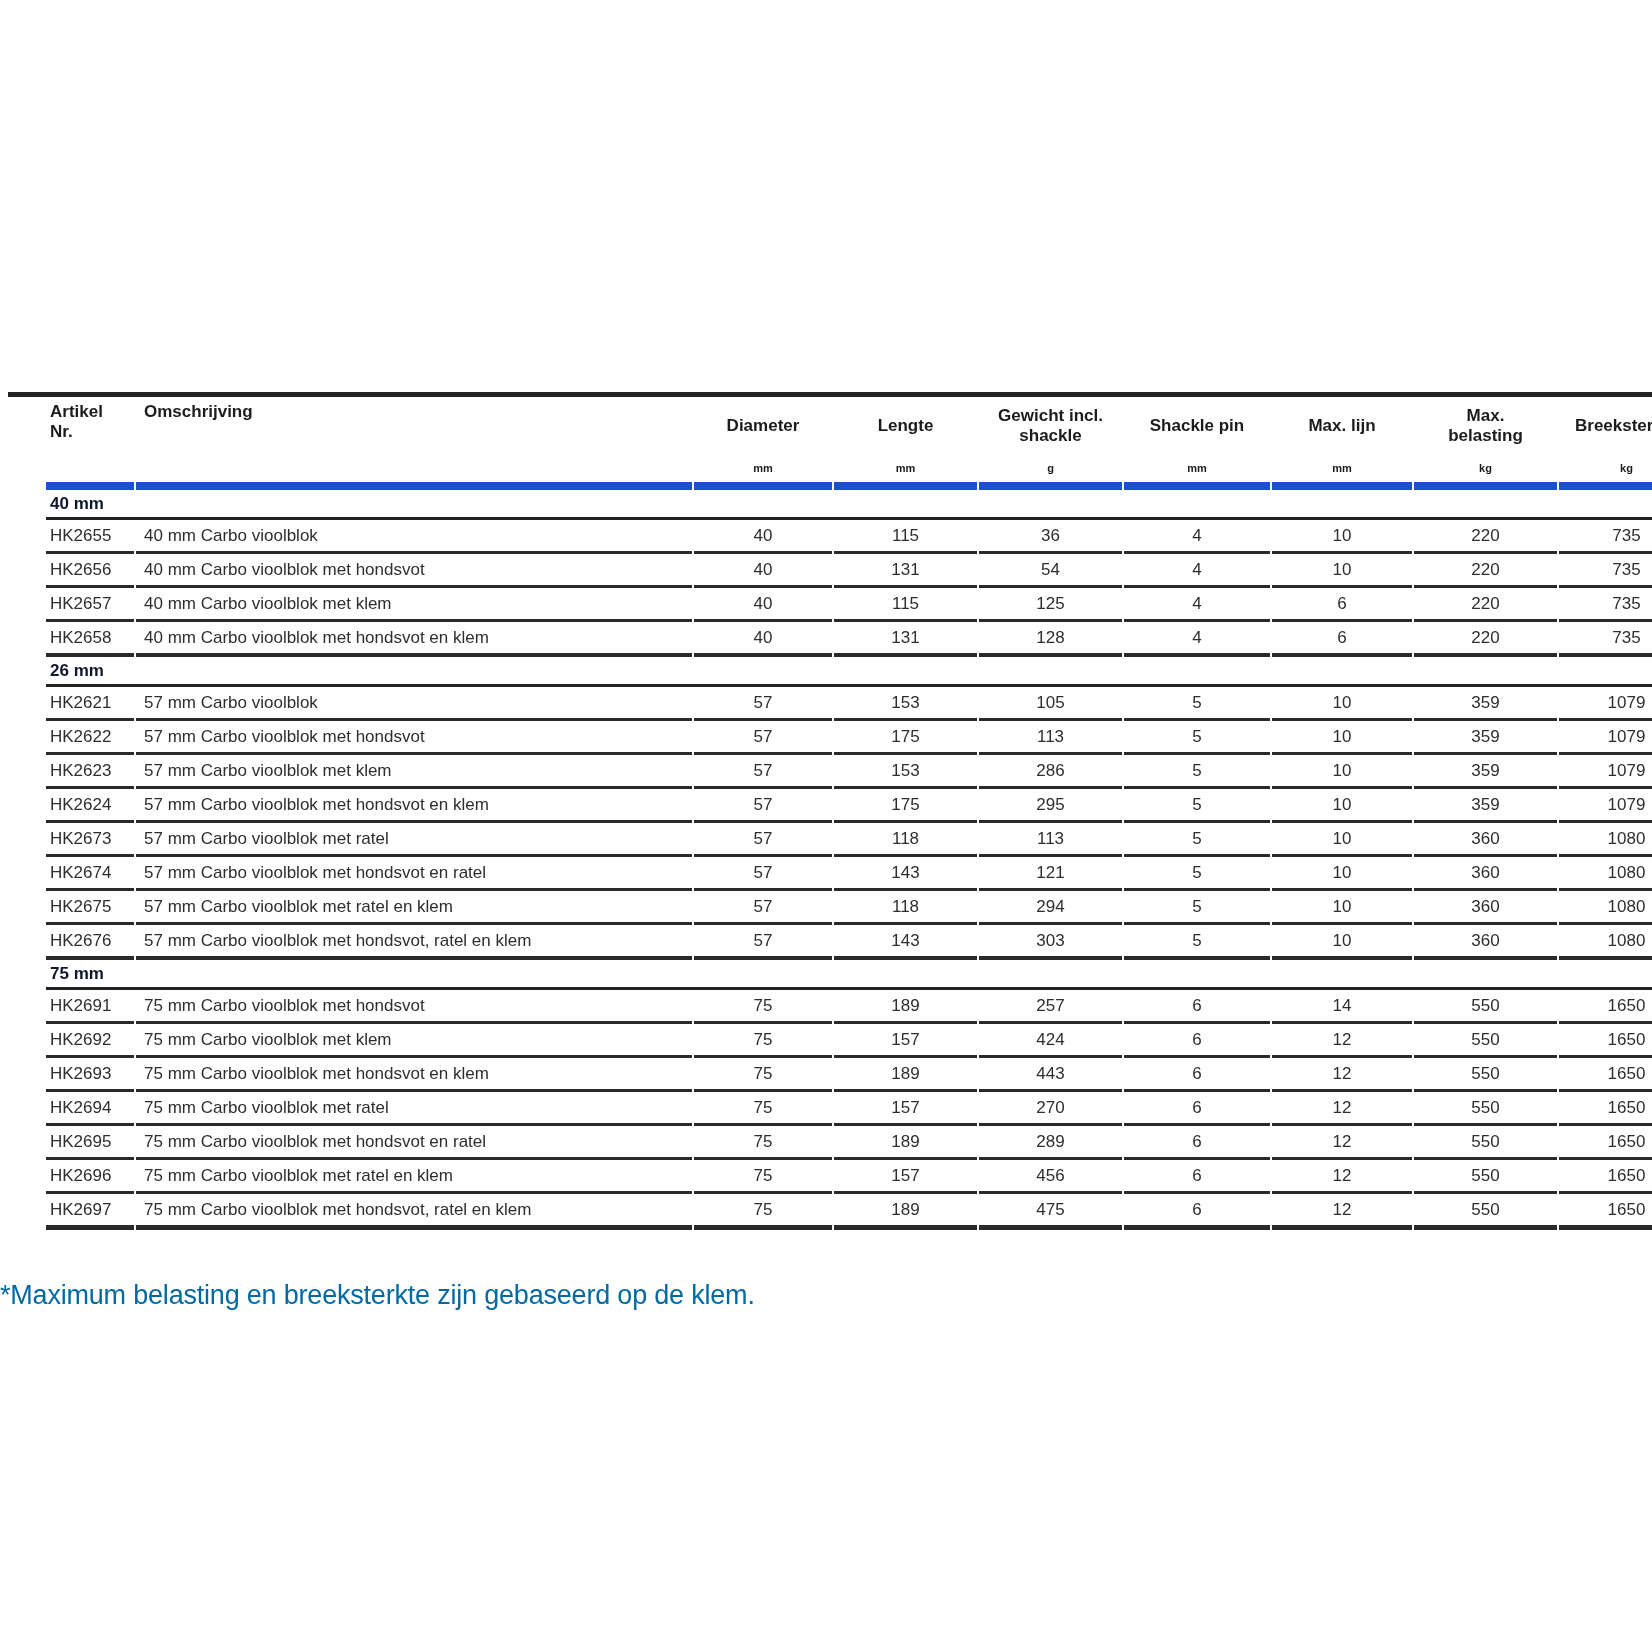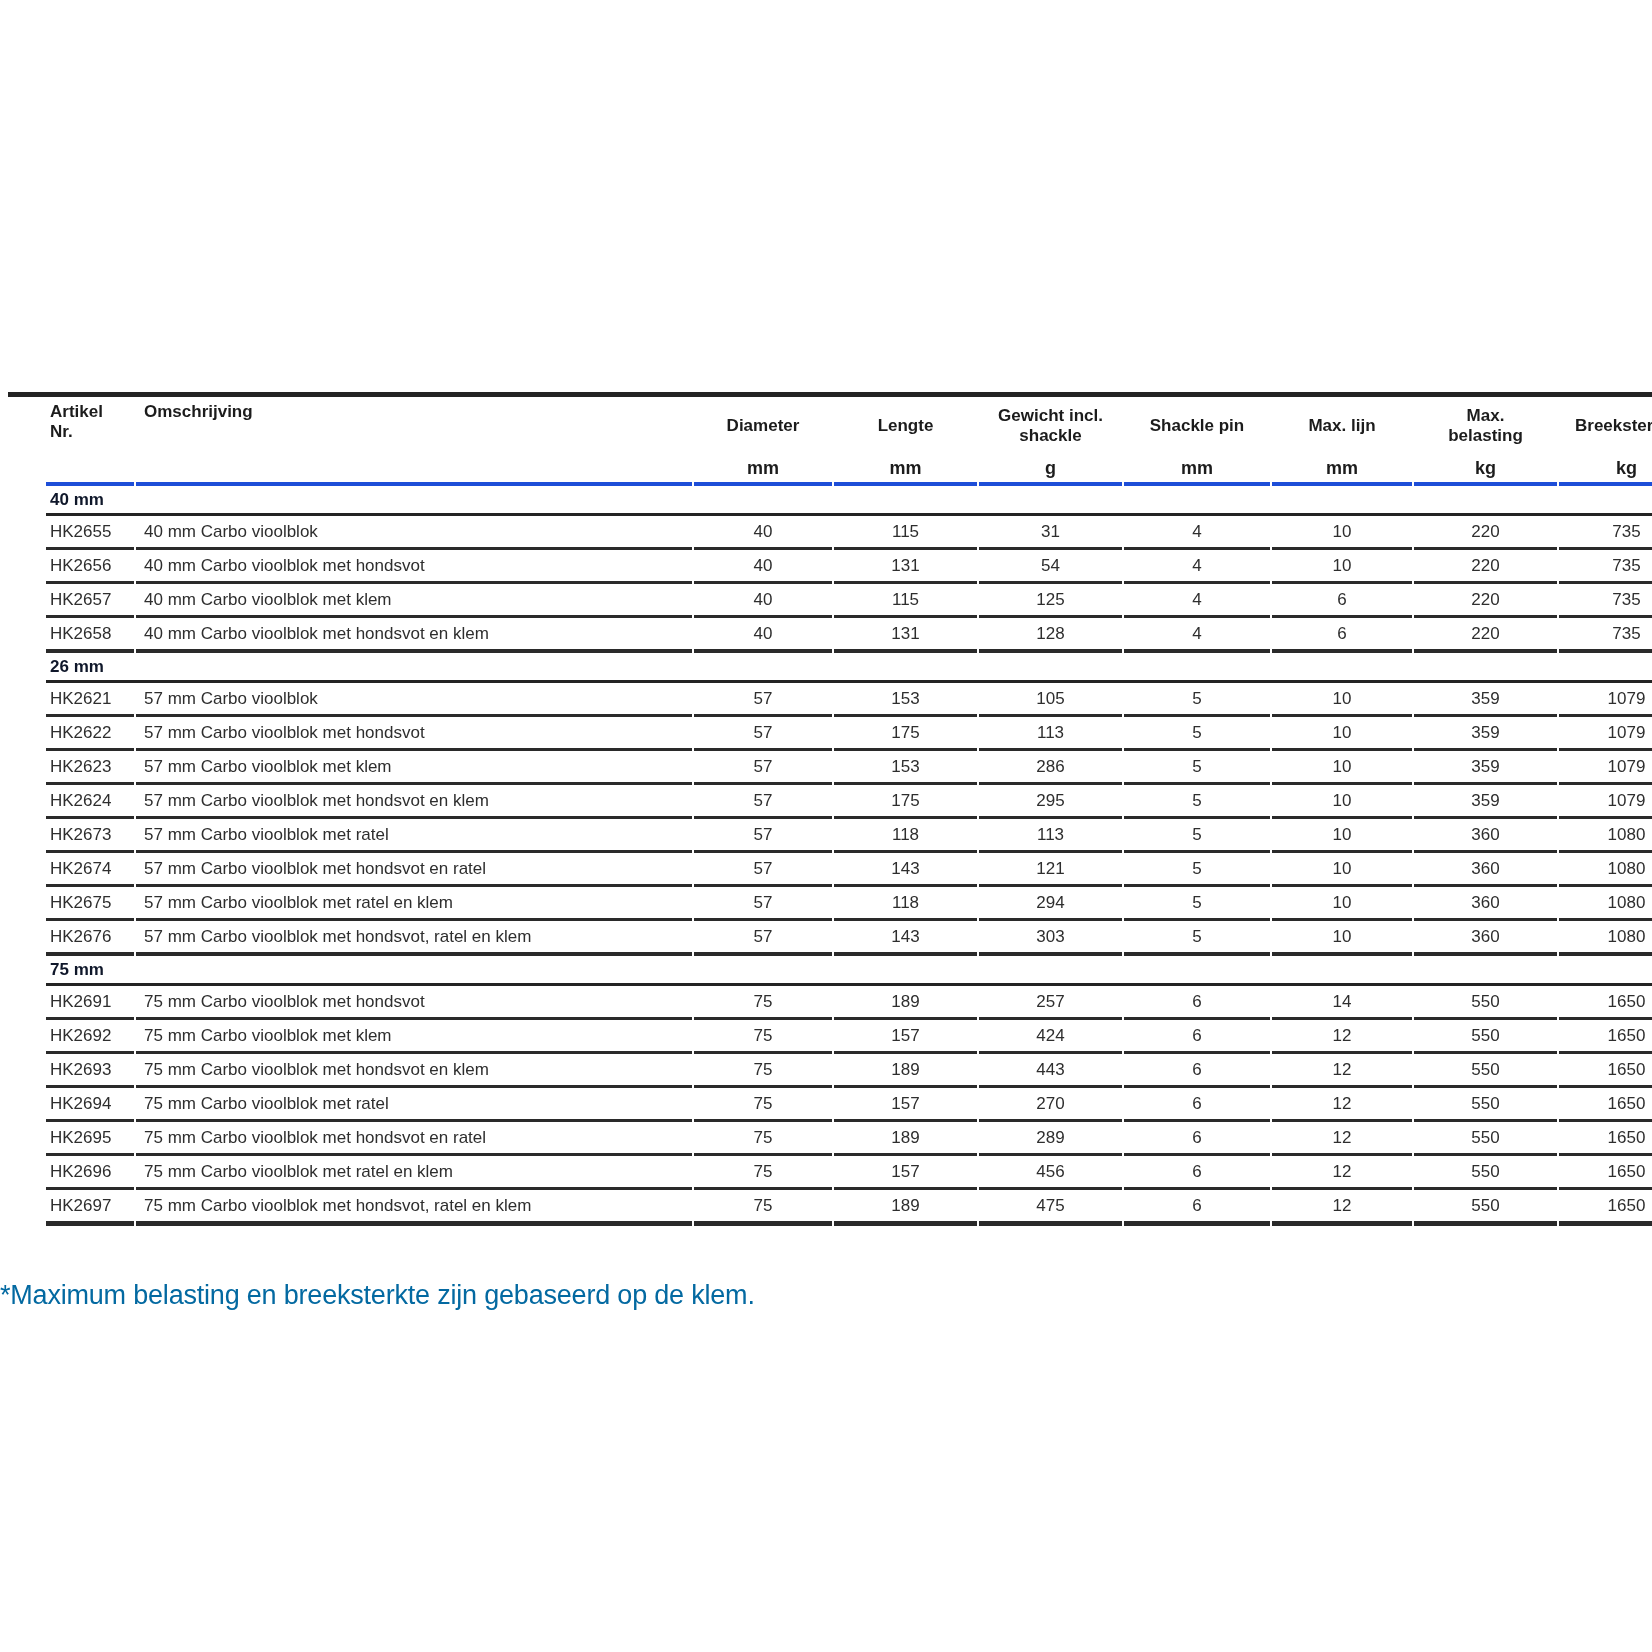--- a/index.html
+++ b/index.html
@@ -34,22 +34,22 @@
   td.c0{padding-left:4px;}
   td.c1{padding-left:8px;margin-top:48px;}
 
   thead th{
     font-weight:bold;color:#1c1c1c;
   }
   tr.head-labels th{height:52px;}
   tr.head-labels th:nth-child(-n+2){vertical-align:top;padding-top:5px;padding-left:4px;}
   tr.head-labels th:nth-child(2){padding-left:8px;}
   tr.head-units th{
-    height:28px;font-size:18px;
-    border-bottom:4px solid #1d4ed8;
+    height:28px;font-size:11px;
+    border-bottom:8px solid #1d4ed8;
   }
 
   tr.section-row td{
     height:27px;
     font-weight:bold;color:#0f172a;
     text-align:left;padding-left:4px;
     border-bottom:3px solid #232323;
   }
   tr.data-row td{
     height:31px;
@@ -128,21 +128,21 @@
       </thead>
     <tbody id="spec-body">
         <tr class="section-row">
           <td colspan="9">40 mm</td>
         </tr>
         <tr class="data-row">
           <td class="c0">HK2655</td>
           <td class="c1">40 mm Carbo vioolblok</td>
           <td class="c2">40</td>
           <td class="c3">115</td>
-          <td class="c4">31</td>
+          <td class="c4">36</td>
           <td class="c5">4</td>
           <td class="c6">10</td>
           <td class="c7">220</td>
           <td class="c8">735</td>
         </tr>
         <tr class="data-row">
           <td class="c0">HK2656</td>
           <td class="c1">40 mm Carbo vioolblok met hondsvot</td>
           <td class="c2">40</td>
           <td class="c3">131</td>

